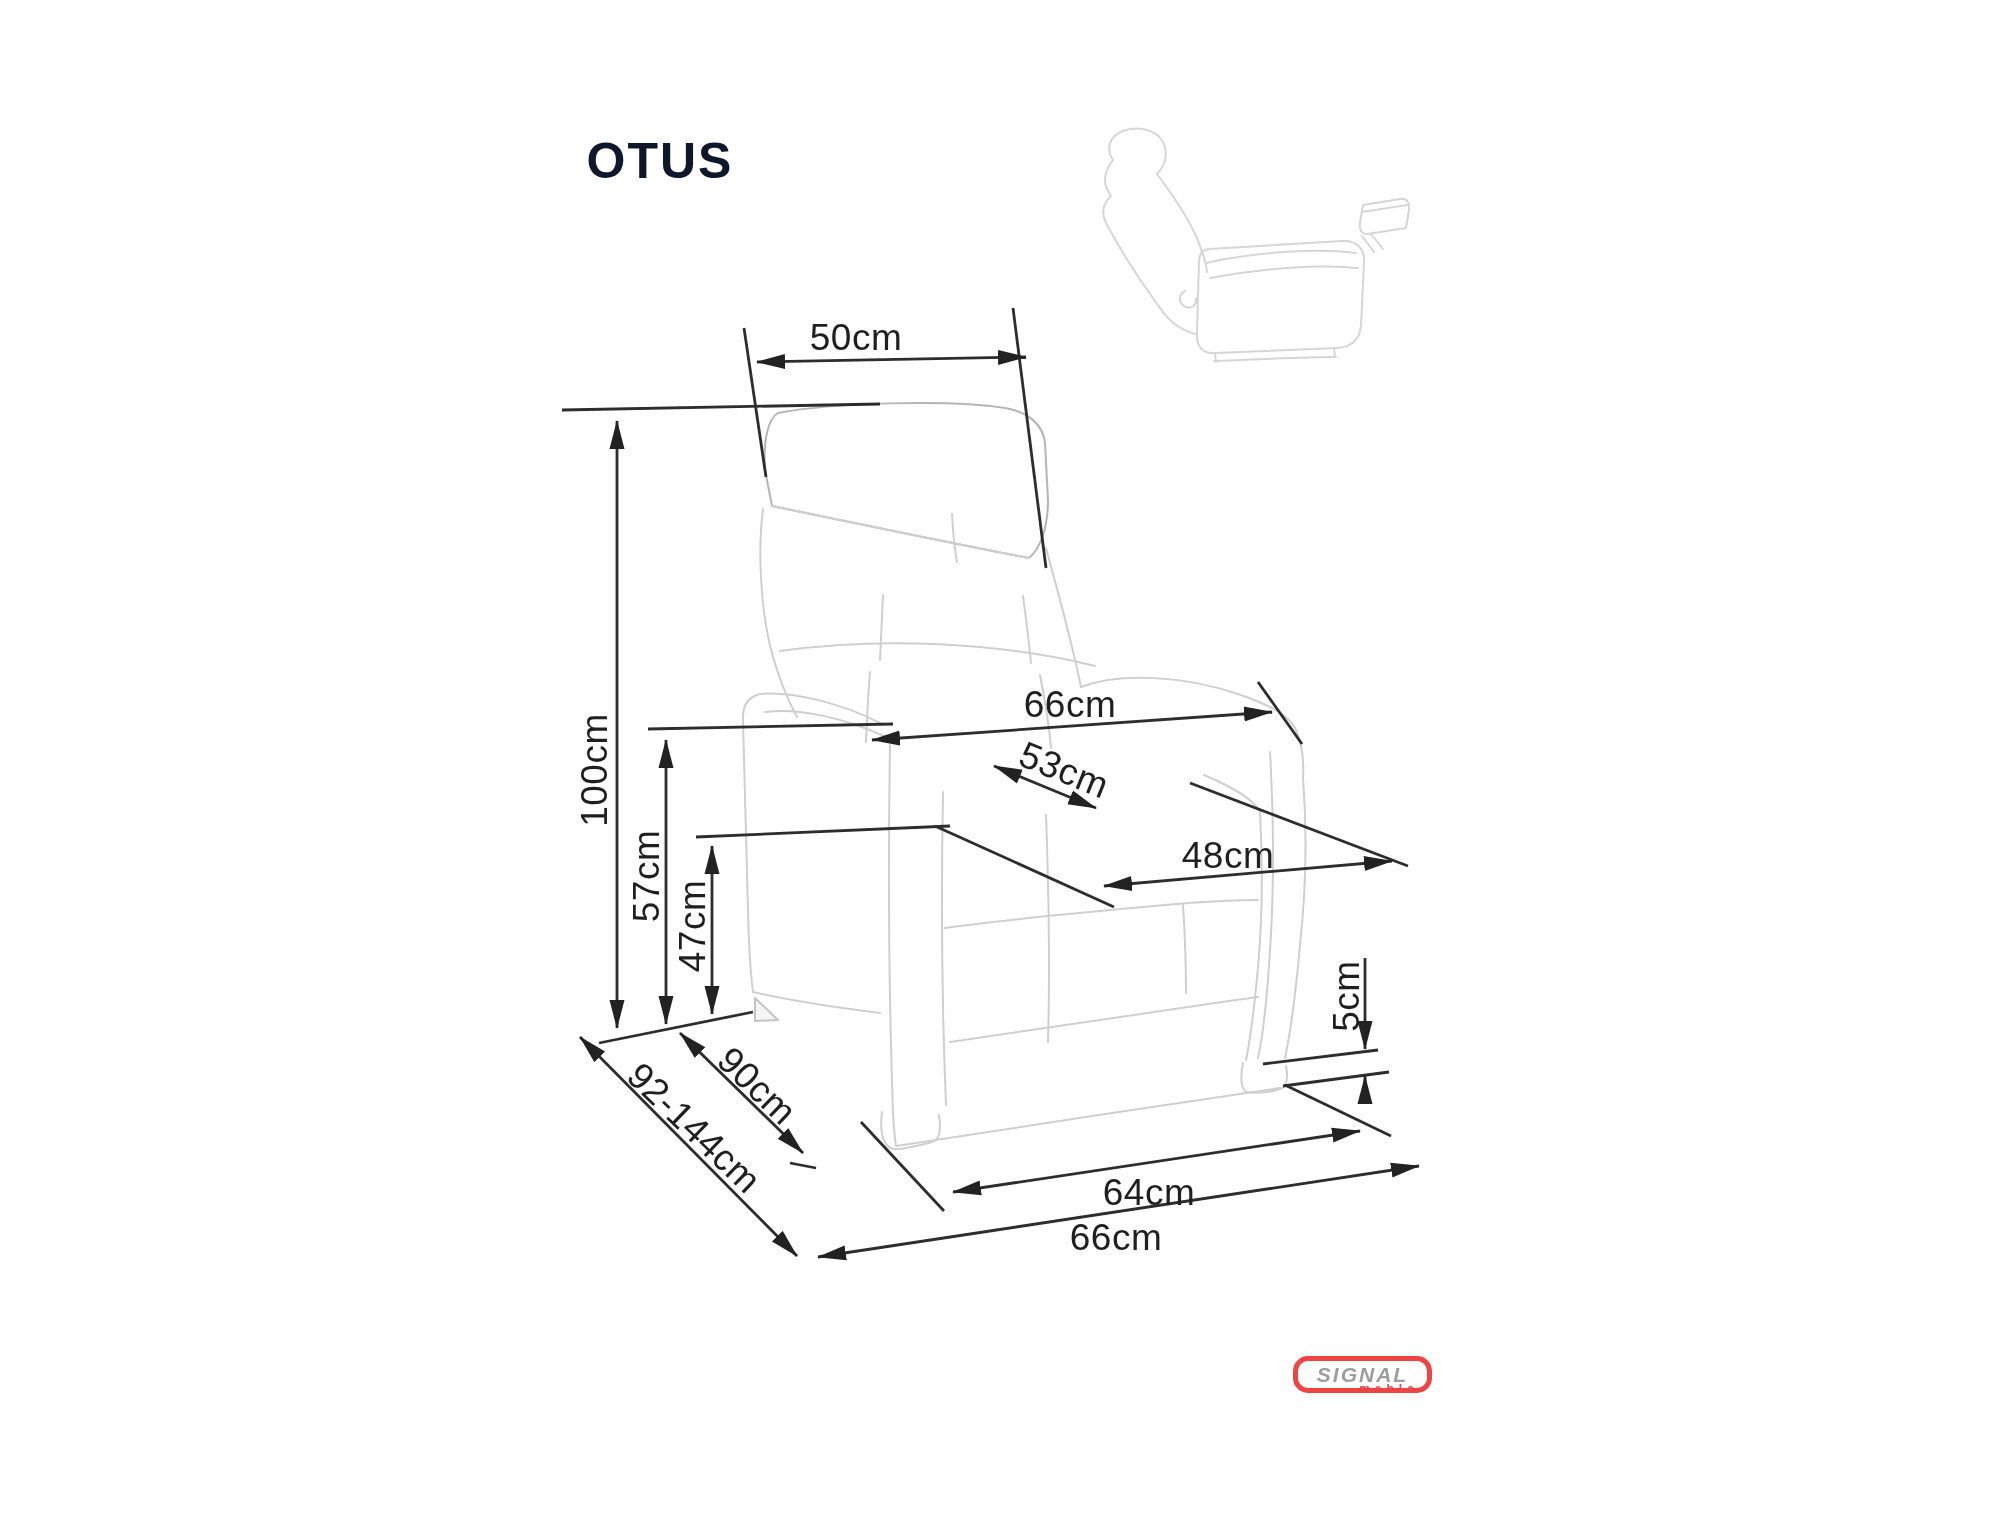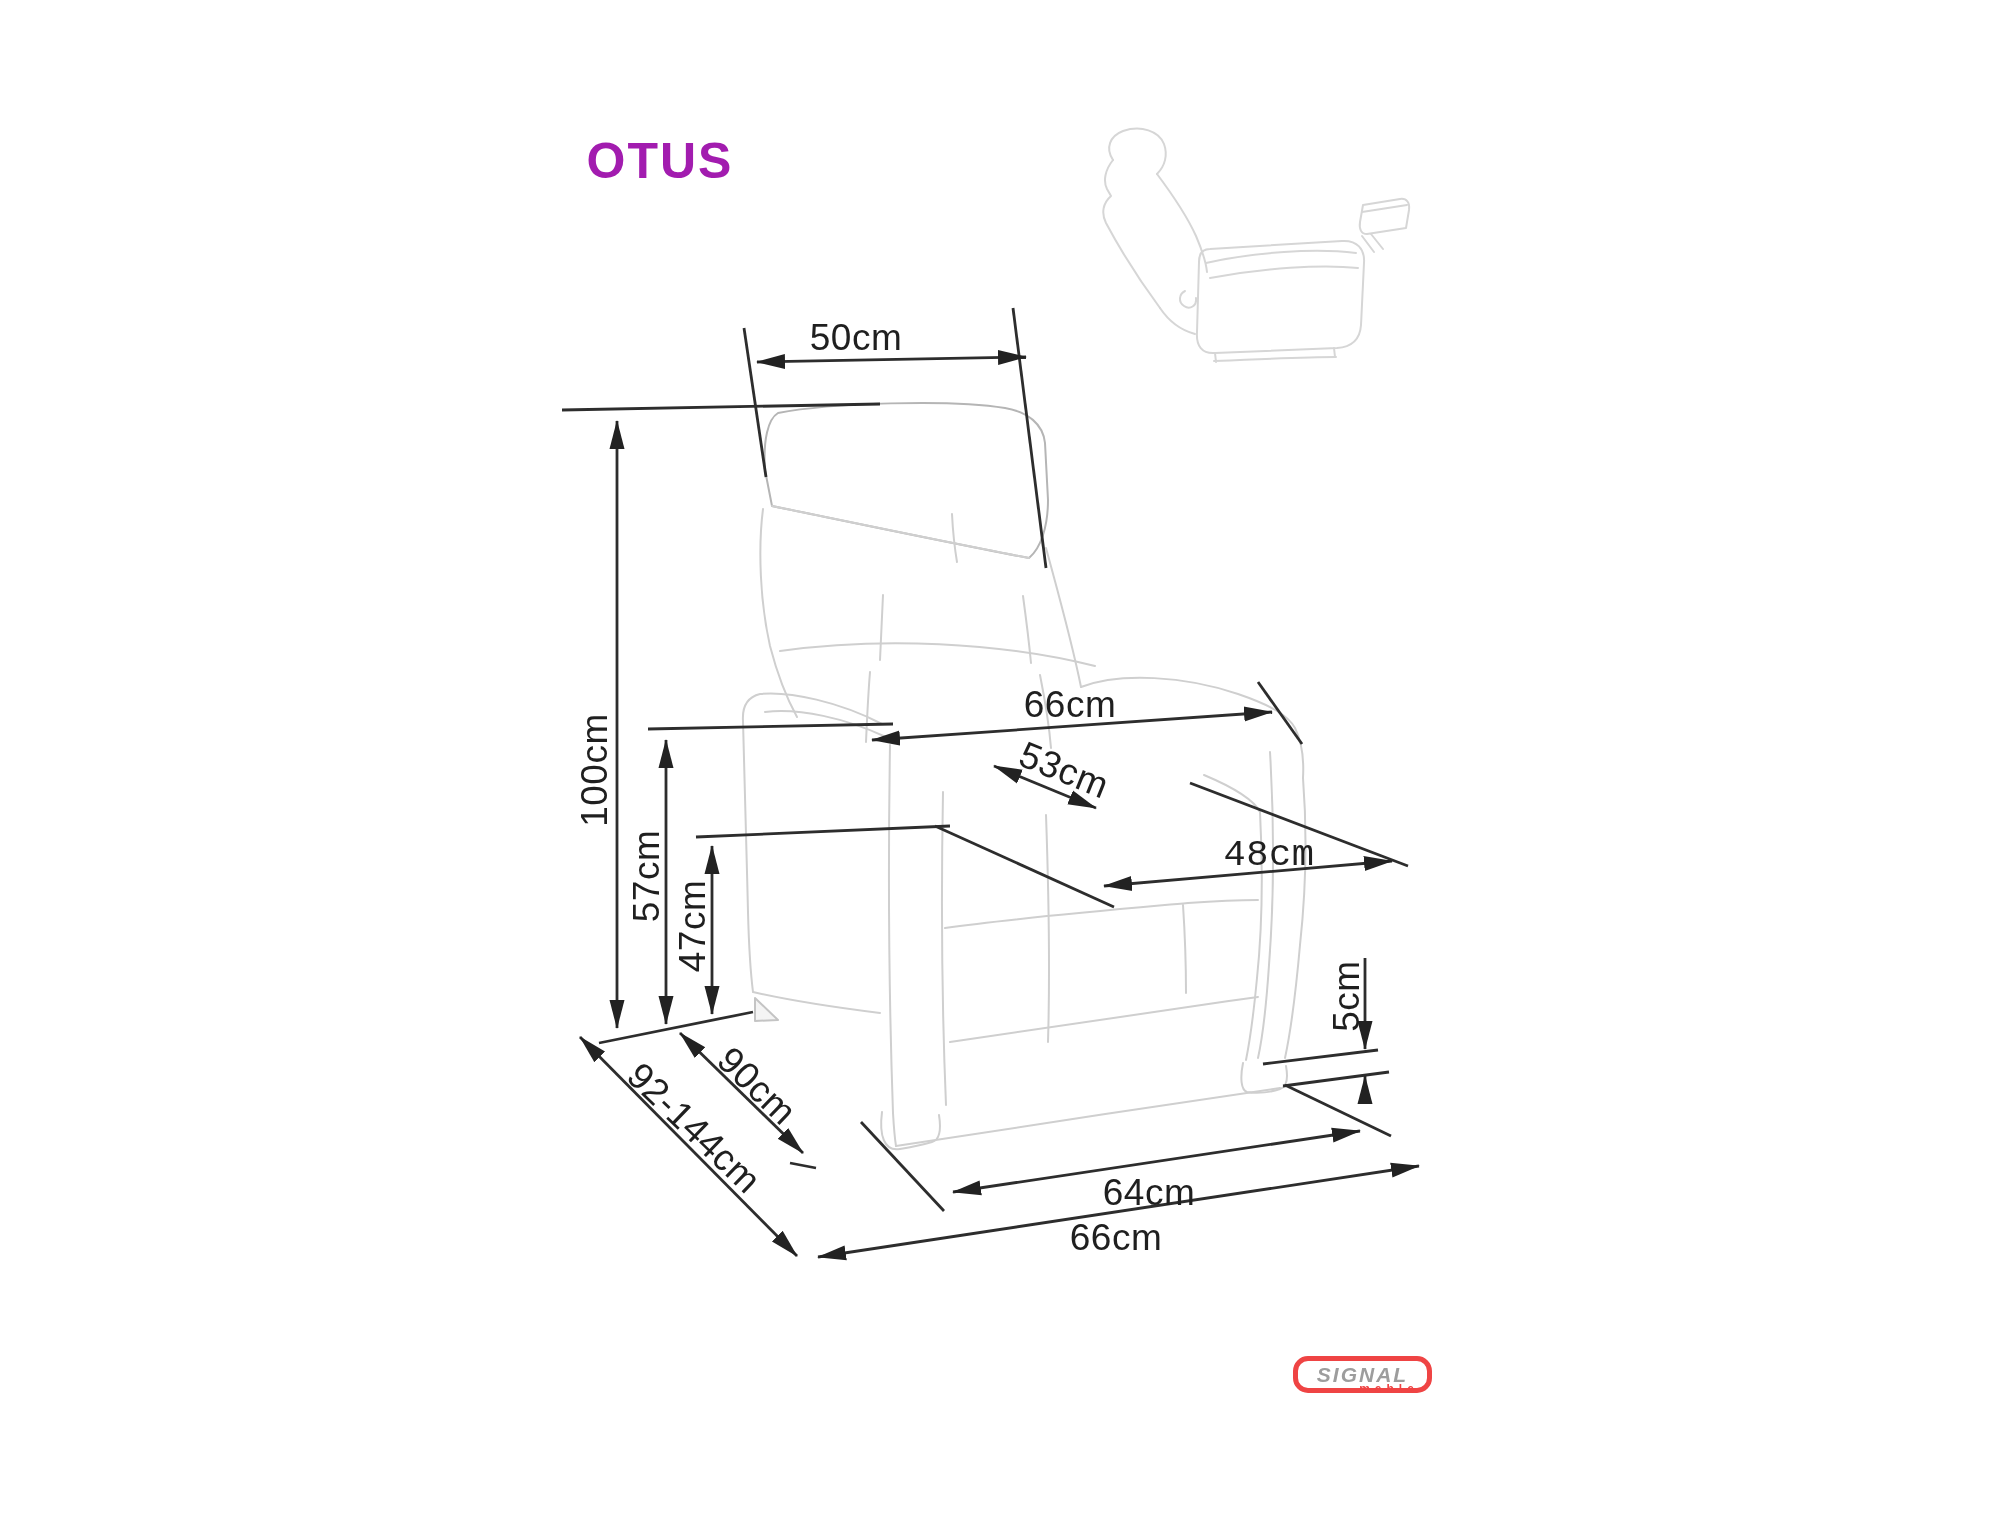--- a/index.html
+++ b/index.html
@@ -16,21 +16,21 @@
   .dims .ah{fill:#222;stroke:none;}
   .lbl{
     position:absolute;transform:translate(-50%,-50%);
     font-size:37px;letter-spacing:0.5px;color:#1f1f1f;white-space:nowrap;line-height:1;
   }
   .rot-90{transform:translate(-50%,-50%) rotate(-90deg);}
   .rot22{transform:translate(-50%,-50%) rotate(22deg);}
   .rot44{transform:translate(-50%,-50%) rotate(44deg);}
   #page-title{
     position:absolute;left:660px;top:161px;transform:translate(-50%,-50%);
-    font-size:50px;font-weight:600;letter-spacing:2px;color:#a21caf;white-space:nowrap;
+    font-size:50px;font-weight:600;letter-spacing:2px;color:#0f172a;white-space:nowrap;
   }
   #logo{
     position:absolute;left:1293px;top:1356px;width:129px;height:27px;
     border:5px solid #ef4444;border-radius:15px;
     display:flex;align-items:center;justify-content:center;
   }
   #logo .brand{
     font-size:21px;font-weight:700;font-style:italic;letter-spacing:2px;color:#9d9d9d;
   }
   #logo-sub{
@@ -161,21 +161,21 @@
       </g>
     </g>
   </svg>
 
   <div id="page-title">OTUS</div>
 
   <div class="lbl" style="left:856px;top:337px;">50cm</div>
   <div class="lbl rot-90" style="left:594px;top:770px;">100cm</div>
   <div class="lbl" style="left:1070px;top:704px;">66cm</div>
   <div class="lbl rot22" style="left:1064px;top:770px;">53cm</div>
-  <div class="lbl" style="left:1269px;top:855px;font-family:Liberation Mono, monospace;">48cm</div>
+  <div class="lbl" style="left:1228px;top:855px;">48cm</div>
   <div class="lbl rot-90" style="left:646px;top:876px;">57cm</div>
   <div class="lbl rot-90" style="left:692px;top:926px;">47cm</div>
   <div class="lbl rot44" style="left:757px;top:1086px;">90cm</div>
   <div class="lbl rot44" style="left:694px;top:1128px;">92-144cm</div>
   <div class="lbl rot-90" style="left:1346px;top:996px;">5cm</div>
   <div class="lbl" style="left:1149px;top:1192px;">64cm</div>
   <div class="lbl" style="left:1116px;top:1237px;">66cm</div>
 
   <div id="logo">
     <span class="brand">SIGNAL</span>

